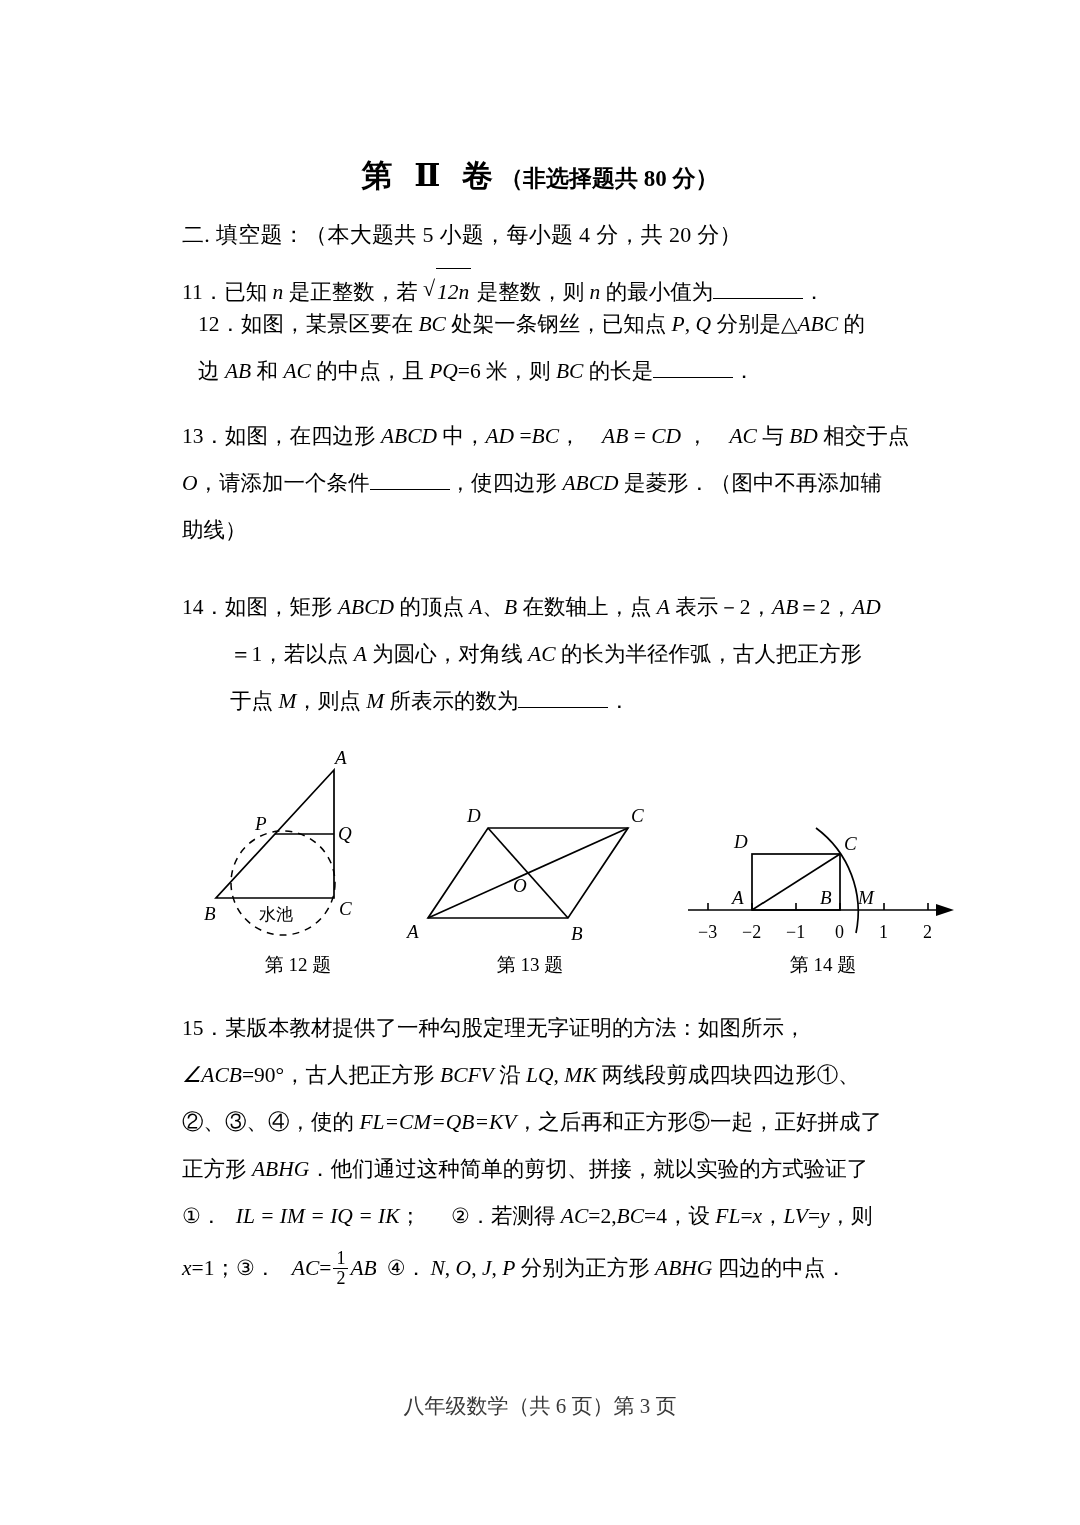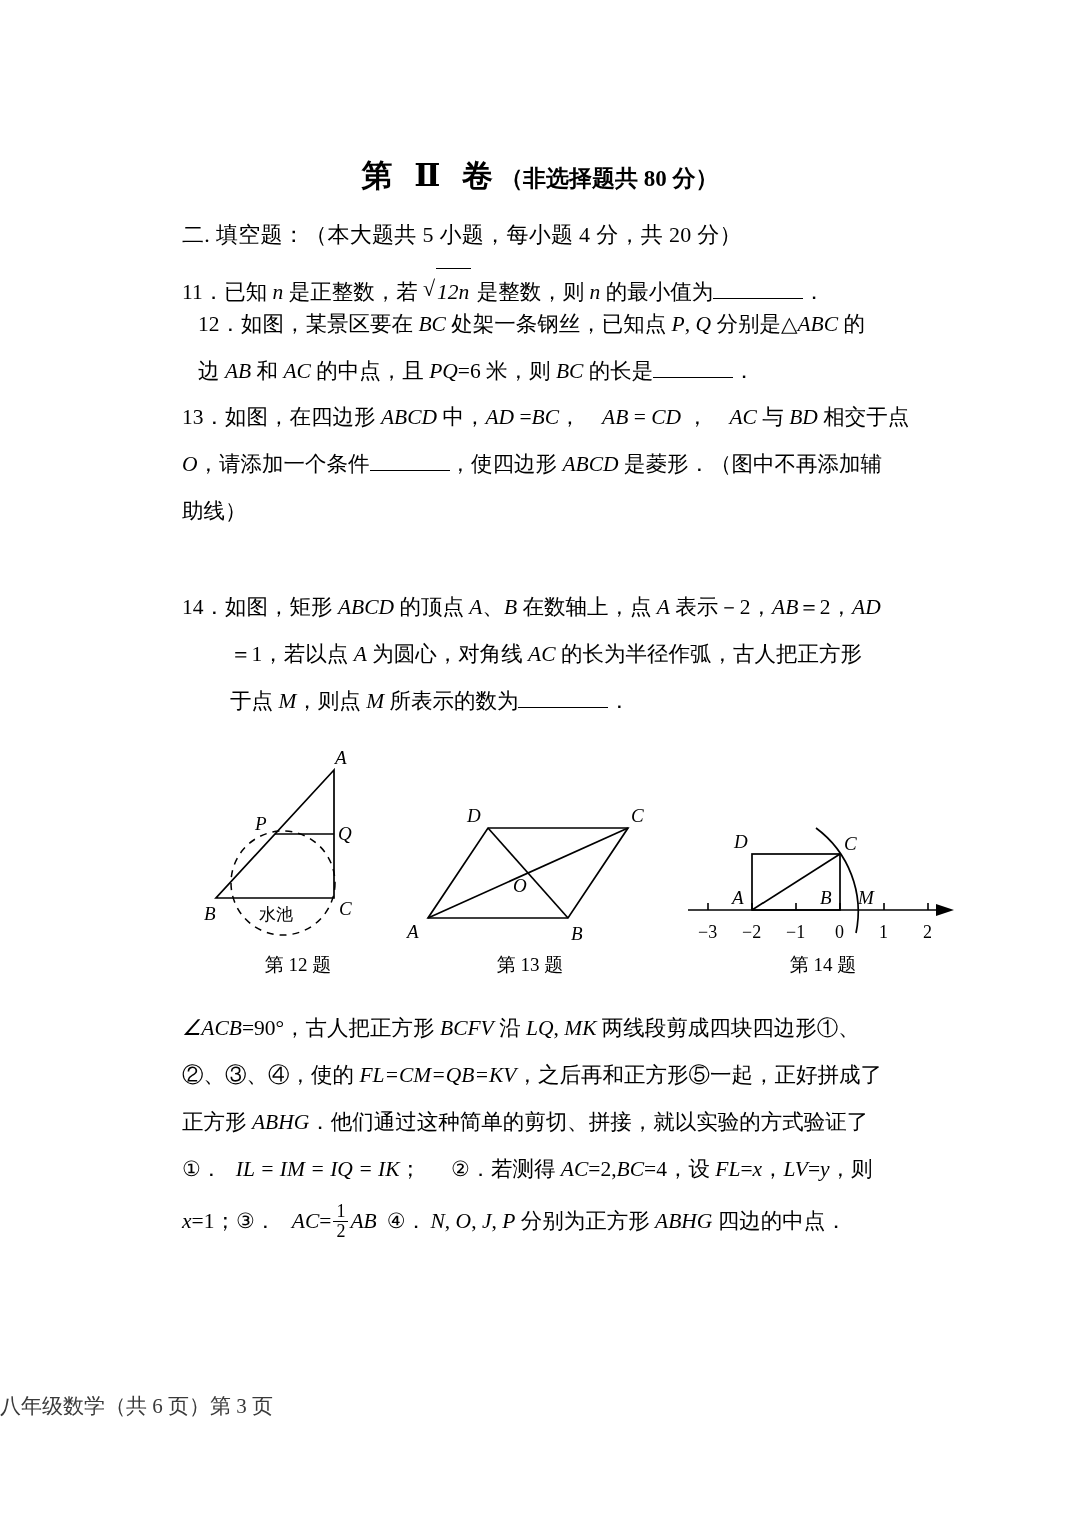--- a/index.html
+++ b/index.html
@@ -107,20 +107,21 @@
   svg { display: block; overflow: visible; }
   .lbl { font-family: "Liberation Serif", serif; font-style: italic; font-size: 19px; }
   .lbl-cn { font-family: "Liberation Sans", sans-serif; font-style: normal; font-size: 17px; }
   .tick-lbl { font-family: "Liberation Serif", serif; font-style: normal; font-size: 18px; }
 
   
   .footer {
     position: absolute;
     left: 0; top: 1392px;
     width: 1080px;
+    text-align: center;
     font-size: 21px;
     color: #3a3a3a;
     white-space: nowrap;
   }
 </style>
 </head>
 <body>
 
 <div class="page">
 
@@ -132,21 +133,21 @@
 
   <div class="q" style="left:182px; top:267px; width:760px;">
     <span class="ln"><span>11．</span><span>已知 </span><span class="ital">n</span><span> 是正整数，若 </span><span class="sqrt"><span class="rad ital">12n</span></span><span> 是整数，则 </span><span class="ital">n</span><span> 的最小值为</span><span class="blank b90"></span><span>．</span></span>
   </div>
 
   <div class="q" style="left:182px; top:301px; width:760px;margin-left:16px;">
     <span class="ln"><span>12．</span><span>如图，某景区要在 </span><span class="ital">BC</span><span> 处架一条钢丝，已知点 </span><span class="ital">P</span><span>, </span><span class="ital">Q</span><span> 分别是△</span><span class="ital">ABC</span><span> 的</span></span>
     <span class="ln"><span>边 </span><span class="ital">AB</span><span> 和 </span><span class="ital">AC</span><span> 的中点，且 </span><span class="ital">PQ</span><span>=6 米，则 </span><span class="ital">BC</span><span> 的长是</span><span class="blank b80"></span><span>．</span></span>
   </div>
 
-  <div class="q" style="left:182px; top:394px; width:780px;">
+  <div class="q" style="left:182px; top:413px; width:780px;">
     <span class="ln"><span>13．</span><span>如图，在四边形 </span><span class="ital">ABCD</span><span> 中，</span><span class="ital">AD</span><span> =</span><span class="ital">BC</span><span>，　</span><span class="ital">AB</span><span> = </span><span class="ital">CD</span><span> ，　</span><span class="ital">AC</span><span> 与 </span><span class="ital">BD</span><span> 相交于点</span></span>
     <span class="ln"><span class="ital">O</span><span>，请添加一个条件</span><span class="blank b80"></span><span>，使四边形 </span><span class="ital">ABCD</span><span> 是菱形．（图中不再添加辅</span></span>
     <span class="ln">助线）</span>
   </div>
 
   <div class="q" style="left:182px; top:584px; width:790px;">
     <span class="ln"><span>14．</span><span>如图，矩形 </span><span class="ital">ABCD</span><span> 的顶点 </span><span class="ital">A</span><span>、</span><span class="ital">B</span><span> 在数轴上，点 </span><span class="ital">A</span><span> 表示－2，</span><span class="ital">AB</span><span>＝2，</span><span class="ital">AD</span></span>
     <span class="ln" style="padding-left:48px;"><span>＝1，若以点 </span><span class="ital">A</span><span> 为圆心，对角线 </span><span class="ital">AC</span><span> 的长为半径作弧，古人把正方形</span></span>
     <span class="ln" style="padding-left:48px;"><span>于点 </span><span class="ital">M</span><span>，则点 </span><span class="ital">M</span><span> 所表示的数为</span><span class="blank b90"></span><span>．</span></span>
   </div>
@@ -214,20 +215,21 @@
       <text class="lbl" x="44" y="86">A</text>
       <text class="lbl" x="132" y="86">B</text>
       <text class="lbl" x="156" y="32">C</text>
       <text class="lbl" x="46" y="30">D</text>
       <text class="lbl" x="170" y="86">M</text>
     </svg>
   </div>
   <div class="figcap" style="left:688px; top:952px; width:270px;">第 14 题</div>
 
   <div class="q" style="left:182px; top:1005px; width:790px;">
+    <span class="ln"><span>15．</span><span>某版本教材提供了一种勾股定理无字证明的方法：如图所示，</span></span>
     <span class="ln"><span class="ital">∠ACB</span><span>=90°，古人把正方形 </span><span class="ital">BCFV</span><span> 沿 </span><span class="ital">LQ</span><span>, </span><span class="ital">MK</span><span> 两线段剪成四块四边形①、</span></span>
     <span class="ln"><span>②、③、④，使的 </span><span class="ital">FL=CM=QB=KV</span><span>，之后再和正方形⑤一起，正好拼成了</span></span>
     <span class="ln"><span>正方形 </span><span class="ital">ABHG</span><span>．他们通过这种简单的剪切、拼接，就以实验的方式验证了</span></span>
     <span class="ln"><span class="circnum">①．</span><span style="display:inline-block;width:14px;"></span><span class="ital">IL = IM = IQ = IK</span><span>；</span><span style="display:inline-block;width:30px;"></span><span class="circnum">②．</span><span>若测得 </span><span class="ital">AC</span><span>=2,</span><span class="ital">BC</span><span>=4，设 </span><span class="ital">FL</span><span>=</span><span class="ital">x</span><span>，</span><span class="ital">LV</span><span>=</span><span class="ital">y</span><span>，则</span></span>
     <span class="ln" style="line-height:56px;"><span class="ital">x</span><span>=1；</span><span class="circnum">③．</span><span style="display:inline-block;width:16px;"></span><span class="ital">AC</span><span>=</span><span class="frac"><span class="num">1</span><span class="den">2</span></span><span class="ital">AB</span><span style="display:inline-block;width:10px;"></span><span class="circnum">④．</span><span style="display:inline-block;width:4px;"></span><span class="ital">N</span><span>, </span><span class="ital">O</span><span>, </span><span class="ital">J</span><span>, </span><span class="ital">P</span><span> 分别为正方形 </span><span class="ital">ABHG</span><span> 四边的中点．</span></span>
   </div>
 
   <div class="footer">八年级数学（共 6 页）第 3  页</div>
 
 </div>

